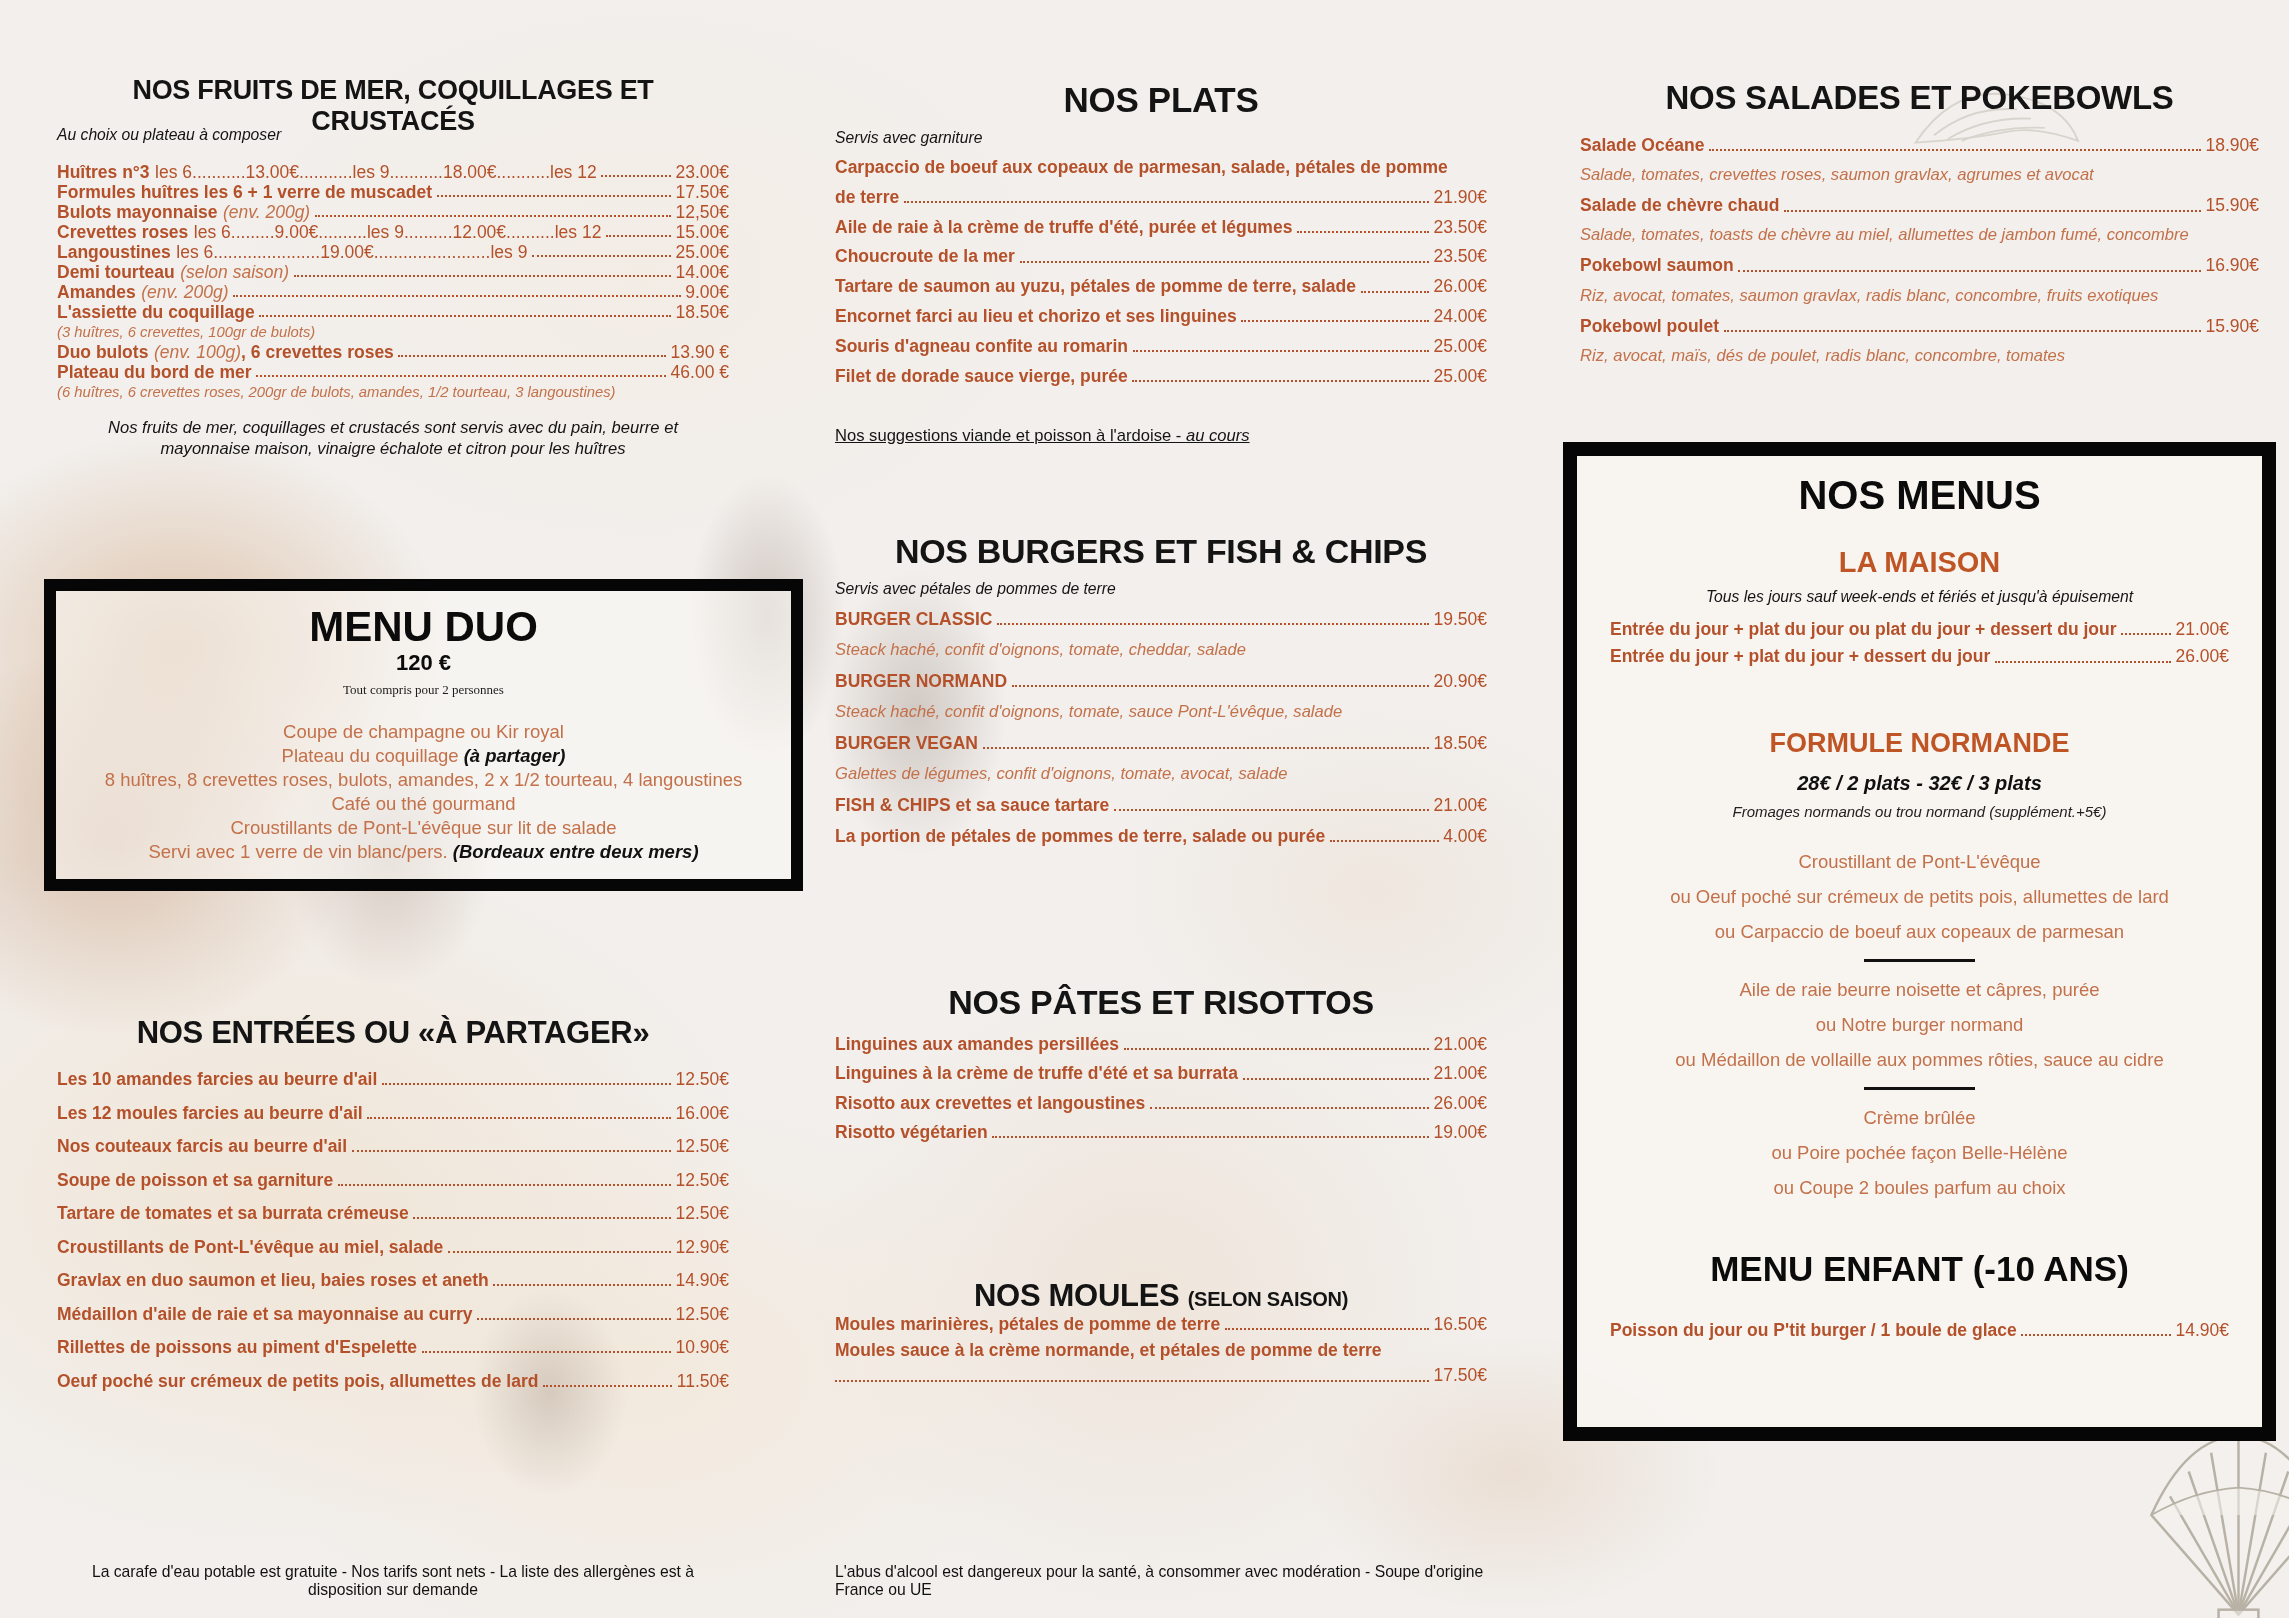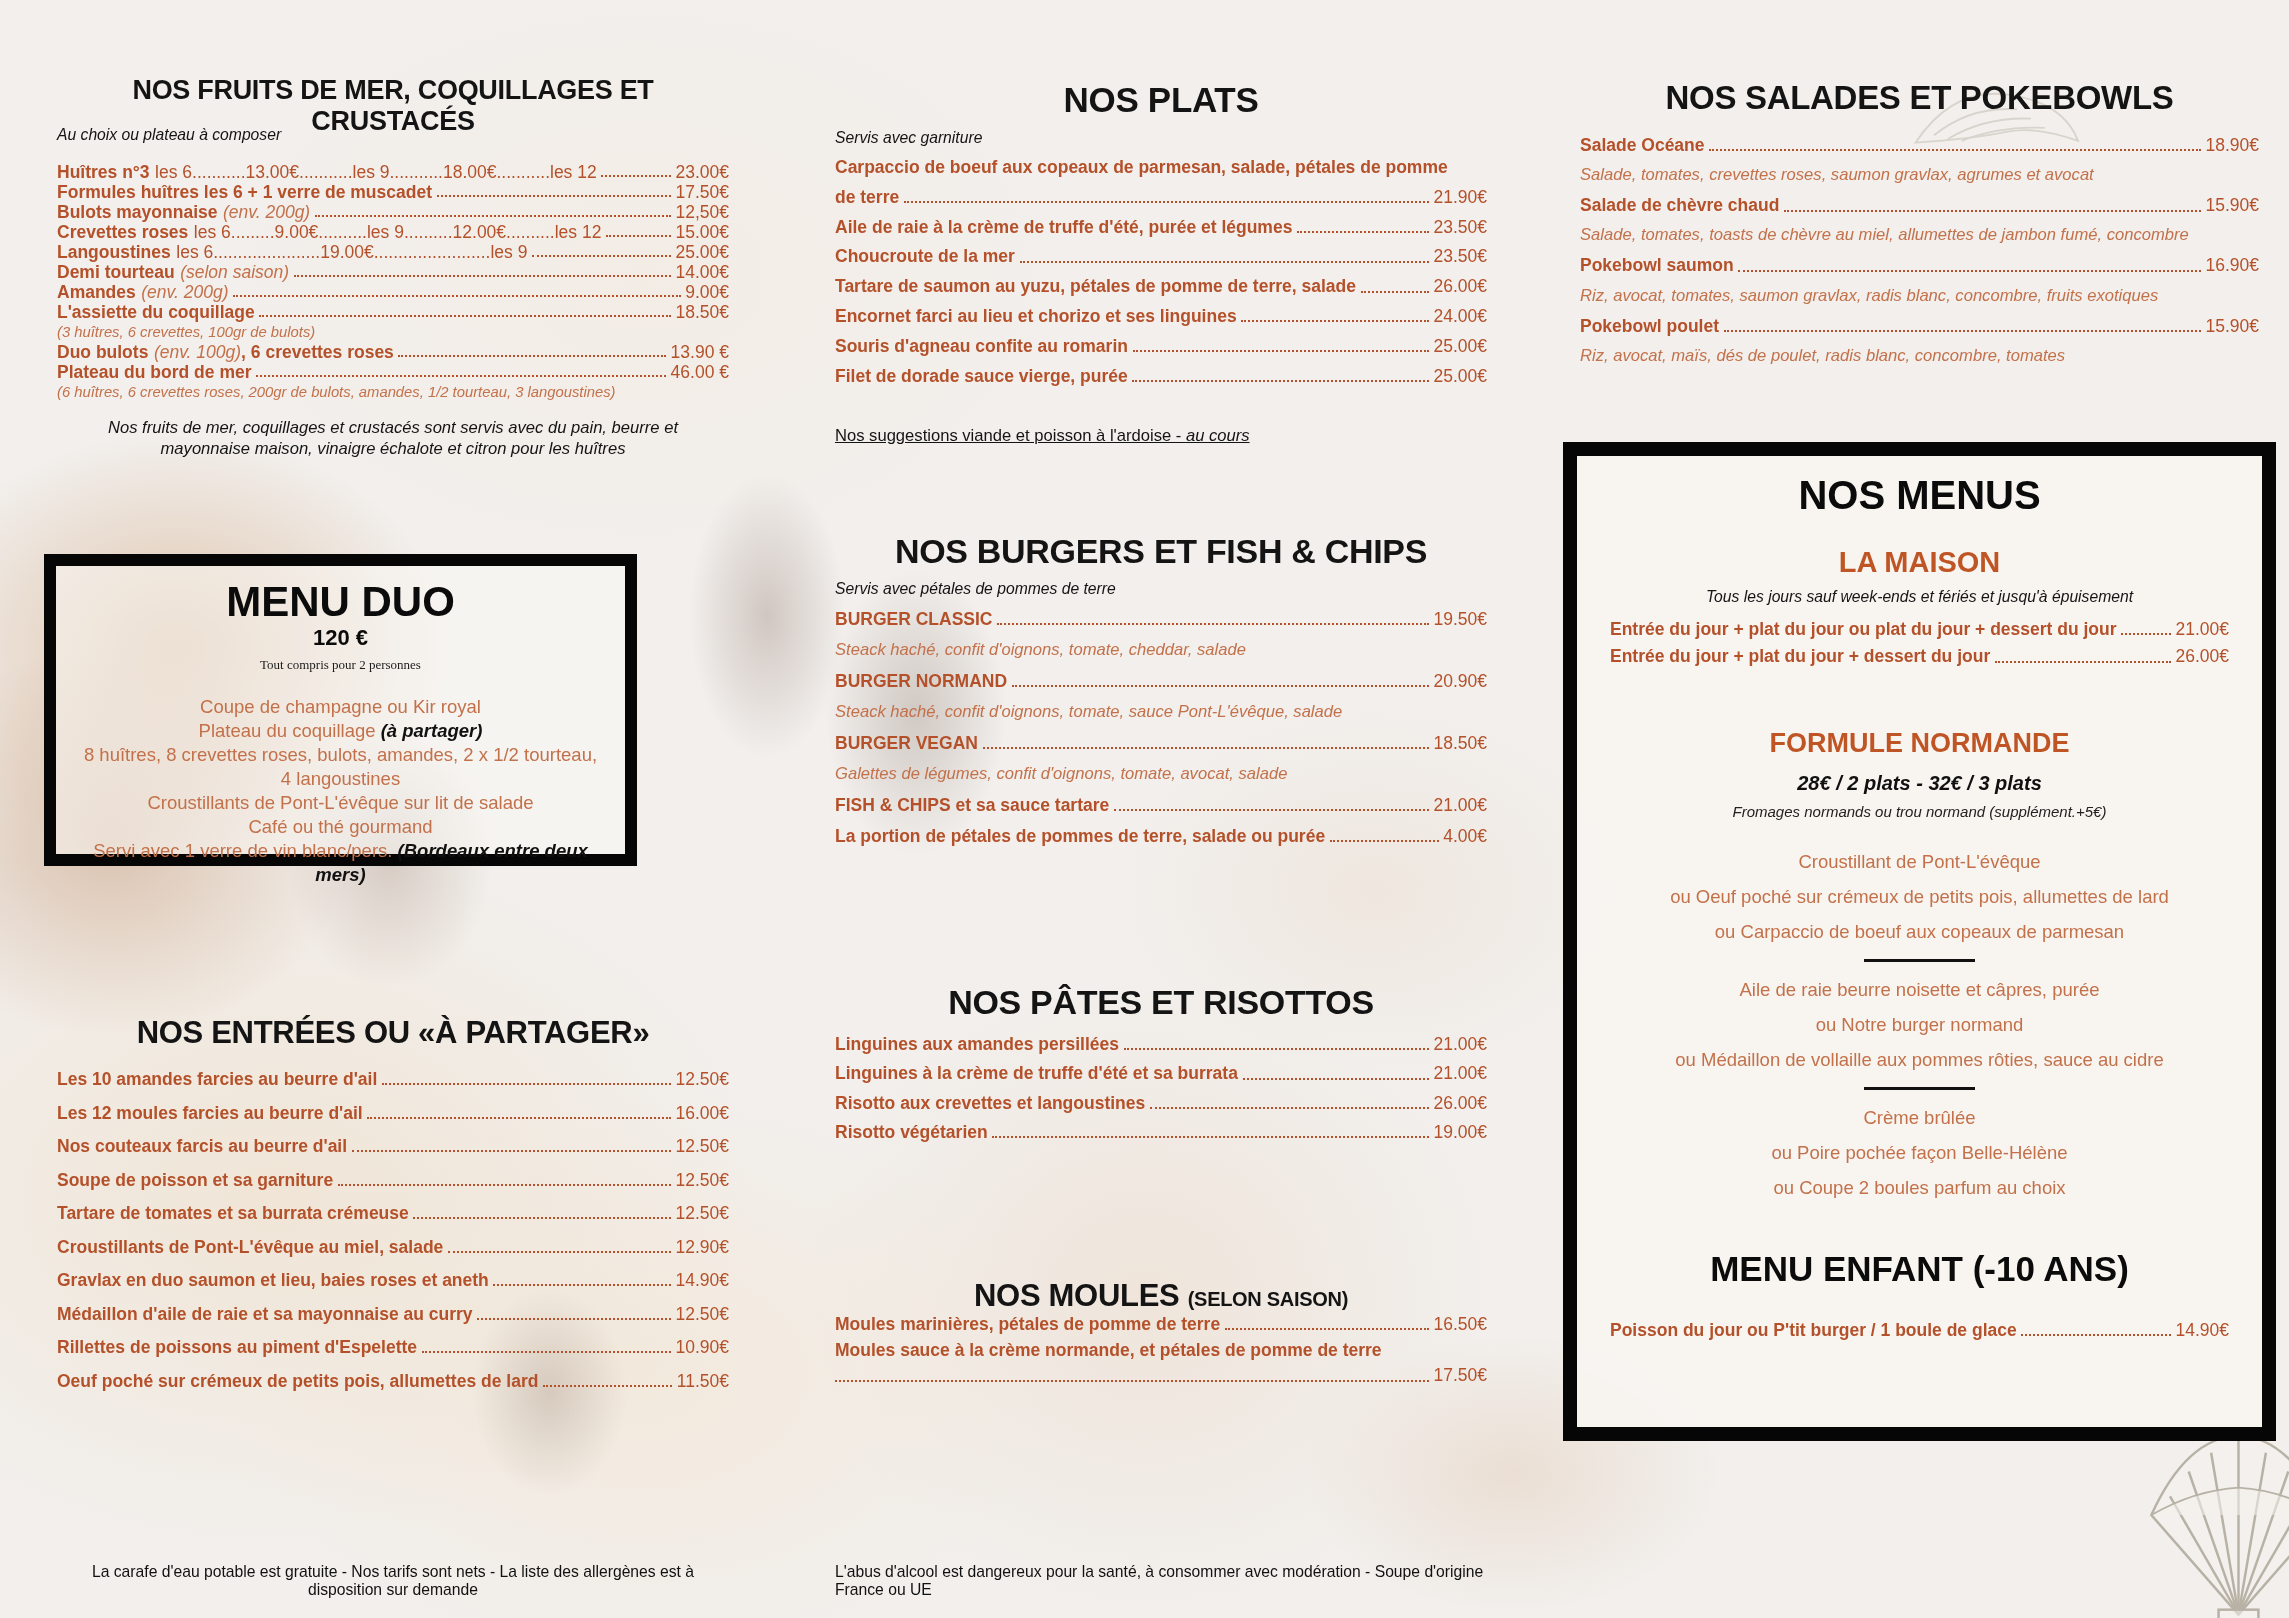--- a/index.html
+++ b/index.html
@@ -50,21 +50,21 @@
   .row .price{font-weight:400;white-space:nowrap;}
 
   
   .left-title{position:absolute;top:57px;left:0;right:0;font-size:27px;}
   .left-note{position:absolute;top:126px;left:0;font-style:italic;font-size:15.7px;color:var(--ink);}
   .left-items{position:absolute;top:162px;left:0;right:0;}
   .left-items .row{font-size:17.5px;line-height:20px;}
   .subnote{font-style:italic;font-size:14.8px;color:var(--orange-light);line-height:20px;}
   .serve-note{position:absolute;top:417px;left:5.5px;right:5.5px;text-align:center;font-style:italic;font-size:16.6px;color:var(--ink);line-height:21px;}
 
-  .duo-box{position:absolute;top:554px;left:-13px;width:593px;height:312px;border:12px solid #060606;
+  .duo-box{position:absolute;top:579px;left:-13px;width:759px;height:312px;border:12px solid #060606;
     background:rgba(250,247,244,.55);text-align:center;padding:14.8px 24px 18.5px;}
   .duo-title{font-size:42px;font-weight:700;color:#0b0b0b;line-height:1;}
   .duo-price{font-size:22px;font-weight:700;color:#0b0b0b;margin-top:1.8px;}
   .duo-sub{font-size:13px;color:#1c1c1c;margin-top:6px;font-family:Liberation Serif, serif;}
   .duo-lines{margin-top:22px;font-size:18.5px;color:var(--orange-light);line-height:24px;}
   .duo-lines .blk{color:#111;font-style:italic;font-weight:700;}
 
   .entrees-title{position:absolute;top:989px;left:0;right:0;font-size:31px;}
   .entrees-items{position:absolute;top:1069px;left:0;right:0;}
   .entrees-items .row{font-size:17.5px;margin-bottom:12.5px;}
@@ -215,22 +215,22 @@
   <div class="serve-note">Nos fruits de mer, coquillages et crustacés sont servis avec du pain, beurre et mayonnaise maison, vinaigre échalote et citron pour les huîtres</div>
 
   <div class="duo-box">
     <div class="duo-title">MENU DUO</div>
     <div class="duo-price">120 €</div>
     <div class="duo-sub">Tout compris pour 2 personnes</div>
     <div class="duo-lines">
       <div><span>Coupe de champagne ou Kir royal</span></div>
       <div><span>Plateau du coquillage </span><span class="blk">(à partager)</span></div>
       <div><span>8 huîtres, 8 crevettes roses, bulots, amandes, 2 x 1/2 tourteau, 4 langoustines</span></div>
+      <div><span>Café ou thé gourmand</span></div>
       <div><span>Croustillants de Pont-L'évêque sur lit de salade</span></div>
-      <div><span>Café ou thé gourmand</span></div>
       <div><span>Servi avec 1 verre de vin blanc/pers. </span><span class="blk">(Bordeaux entre deux mers)</span></div>
     </div>
   </div>
 
   <h2 class="sec-title entrees-title">NOS ENTRÉES OU «À PARTAGER»</h2>
   <div class="entrees-items">
     <div class="row">
         <span class="lbl">Les 10 amandes farcies au beurre d'ail</span>
         <span class="fill"></span>
         <span class="price">12.50€</span>

